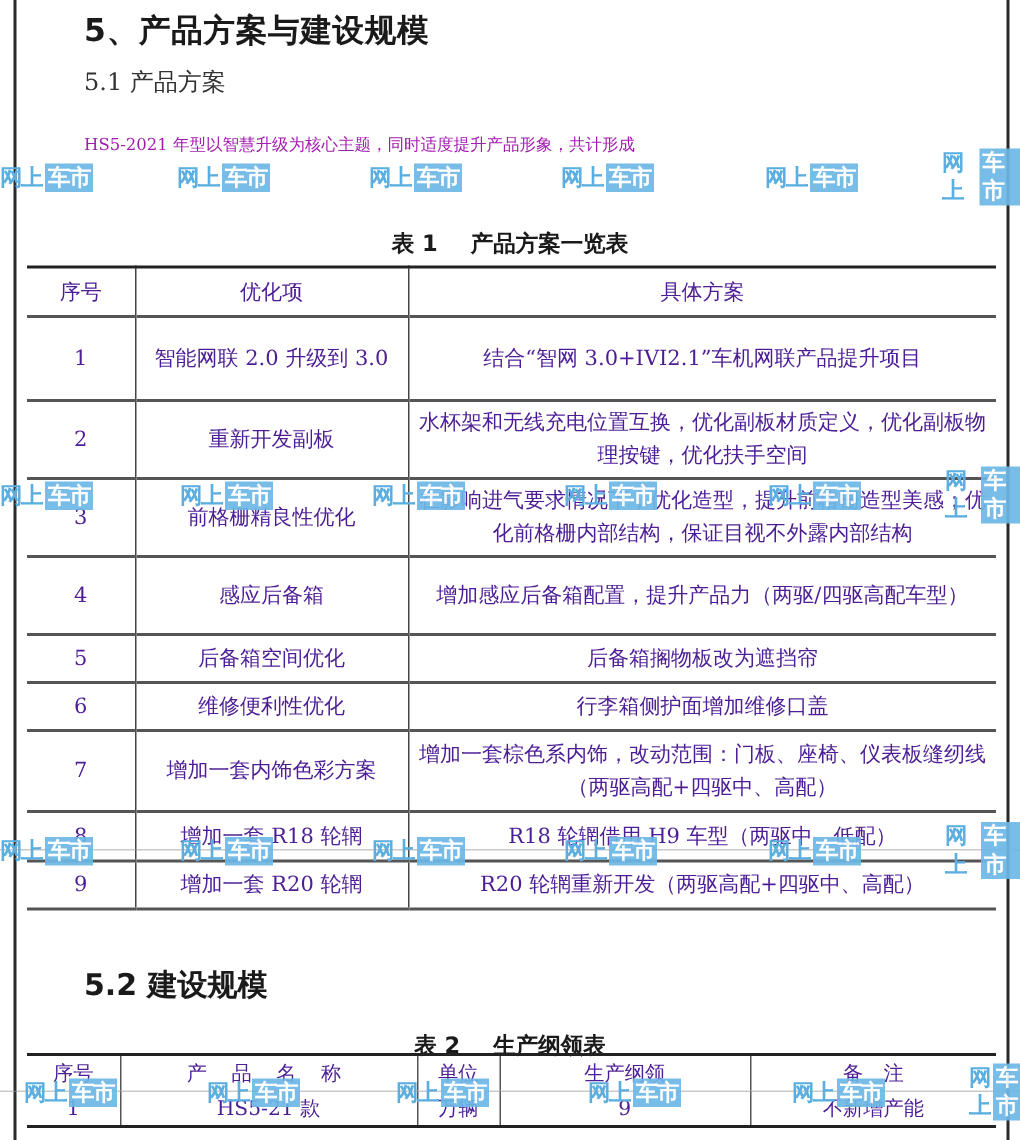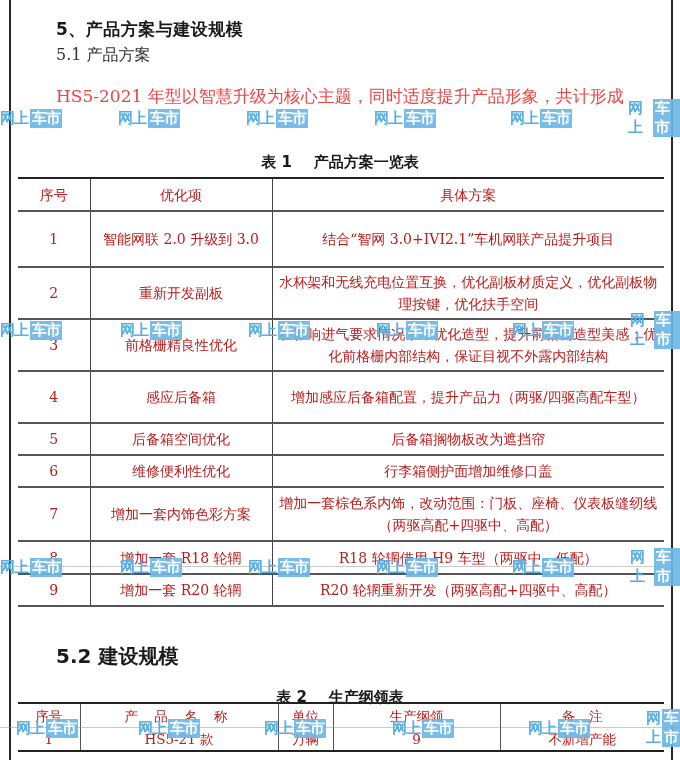--- a/index.html
+++ b/index.html
@@ -4,31 +4,31 @@
   <style>
     html, body { margin: 0; padding: 0; }
     body {
       width: 680px; height: 760px; overflow: hidden; position: relative;
       background: #ffffff; color: #1a1a1a;
       font-family: "DejaVu Serif", "Liberation Serif", serif;
     }
     .page-border-left { position: absolute; left: 9px; top: 0; width: 2px; height: 760px; background: #2a2a2a; }
     .page-border-right { position: absolute; left: 671px; top: 0; width: 2px; height: 760px; background: #2a2a2a; }
 
-    .h1 { position: absolute; left: 56px; top: 18px; font-size: 17px; font-weight: bold;
+    .h1 { position: absolute; left: 56px; top: 6px; font-size: 21px; font-weight: bold;
           font-family: "DejaVu Sans", "Liberation Sans", sans-serif; letter-spacing: 0.5px; }
     .h2 { position: absolute; left: 56px; top: 45px; font-size: 16px; color: #333; }
-    .para { position: absolute; left: 56px; top: 78px; width: 610px; font-size: 17px; line-height: 37px; color: #ef4444; }
+    .para { position: absolute; left: 56px; top: 78px; width: 610px; font-size: 11px; line-height: 37px; color: #a21caf; }
     .para .indent2 { position: absolute; left: -38px; top: 37px; white-space: nowrap; }
 
     .caption { position: absolute; left: 0; width: 680px; text-align: center; font-weight: bold;
                font-family: "DejaVu Sans", "Liberation Sans", sans-serif; font-size: 15px; }
     .caption .num { margin-right: 22px; }
 
-    table { border-collapse: collapse; position: absolute; font-size: 14px; color: #b91c1c; }
+    table { border-collapse: collapse; position: absolute; font-size: 14px; color: #4c1d95; }
     td, th { text-align: center; vertical-align: middle; padding: 0 6px; font-weight: normal; line-height: 22px; }
 
     #t1 { left: 18px; top: 177px; width: 646px; border-top: 2px solid #222; border-bottom: 2px solid #222; }
     #t1 td, #t1 th { border-left: 1px solid #444; border-right: 1px solid #444; border-bottom: 2px solid #555; }
     #t1 tr td:first-child, #t1 tr th:first-child { border-left: none; }
     #t1 tr td:last-child, #t1 tr th:last-child { border-right: none; }
 
     .h52 { position: absolute; left: 56px; top: 643px; font-size: 20px; font-weight: bold;
            font-family: "DejaVu Sans", "Liberation Sans", sans-serif; }
 

